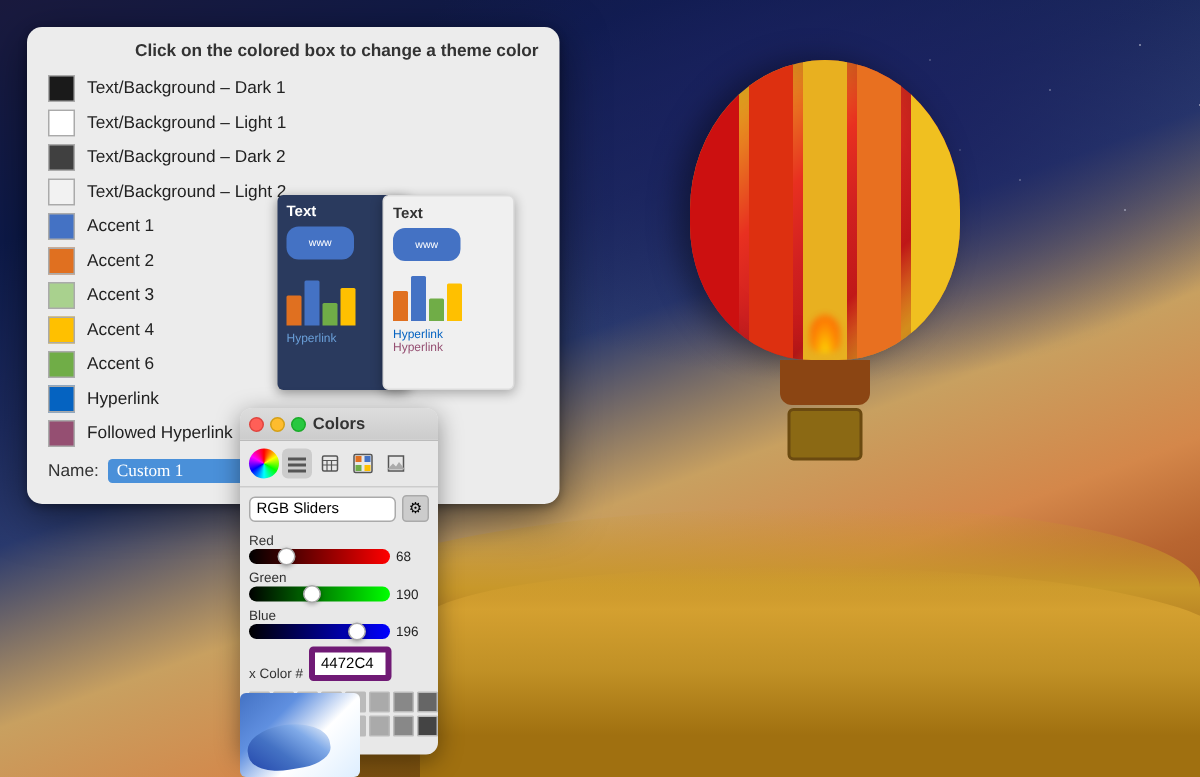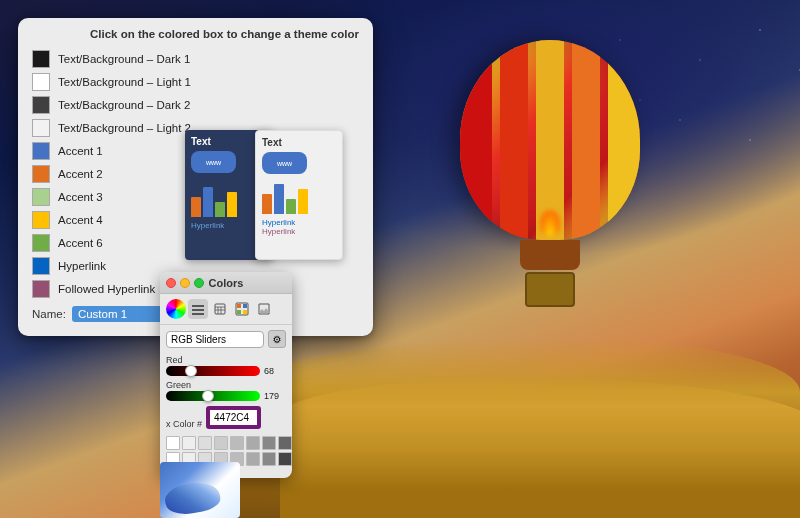--- a/index.html
+++ b/index.html
@@ -216,20 +216,21 @@
 
     .name-input {
       background: #4a90d9;
       color: white;
       border: none;
       border-radius: 3px;
       padding: 2px 6px;
       font-size: 11.5px;
       width: 100px;
       outline: none;
+      font-family: Liberation Serif, serif;
     }
 
     
     .preview-dark {
       position: absolute;
       left: 185px;
       top: 130px;
       width: 88px;
       height: 130px;
       background: #2a3a5e;
@@ -665,24 +666,33 @@
       <span class="slider-value">68</span>
     </div>
   </div>
 
   <div class="slider-row">
     <div class="slider-label">Green</div>
     <div class="slider-track">
       <div class="slider-bg" style="background: linear-gradient(to right, #000, #00ff00);">
         <div class="slider-thumb" style="left: calc(44.7% - 6px);"></div>
       </div>
-      <span class="slider-value">179</span>
-    </div>
-  </div>
-
+      <span class="slider-value">190</span>
+    </div>
+  </div>
+
+  <div class="slider-row">
+    <div class="slider-label">Blue</div>
+    <div class="slider-track">
+      <div class="slider-bg" style="background: linear-gradient(to right, #000, #0000ff);">
+        <div class="slider-thumb" style="left: calc(76.9% - 6px);"></div>
+      </div>
+      <span class="slider-value">196</span>
+    </div>
+  </div>
 
   <div class="hex-row">
     <span class="hex-label">x Color #</span>
     <input type="text" class="hex-input" value="4472C4" style="">
   </div>
 
   <div class="palette-grid">
     <div class="palette-cell" style="background:#fff;"></div>
     <div class="palette-cell" style="background:#eee;"></div>
     <div class="palette-cell" style="background:#ddd;"></div>

